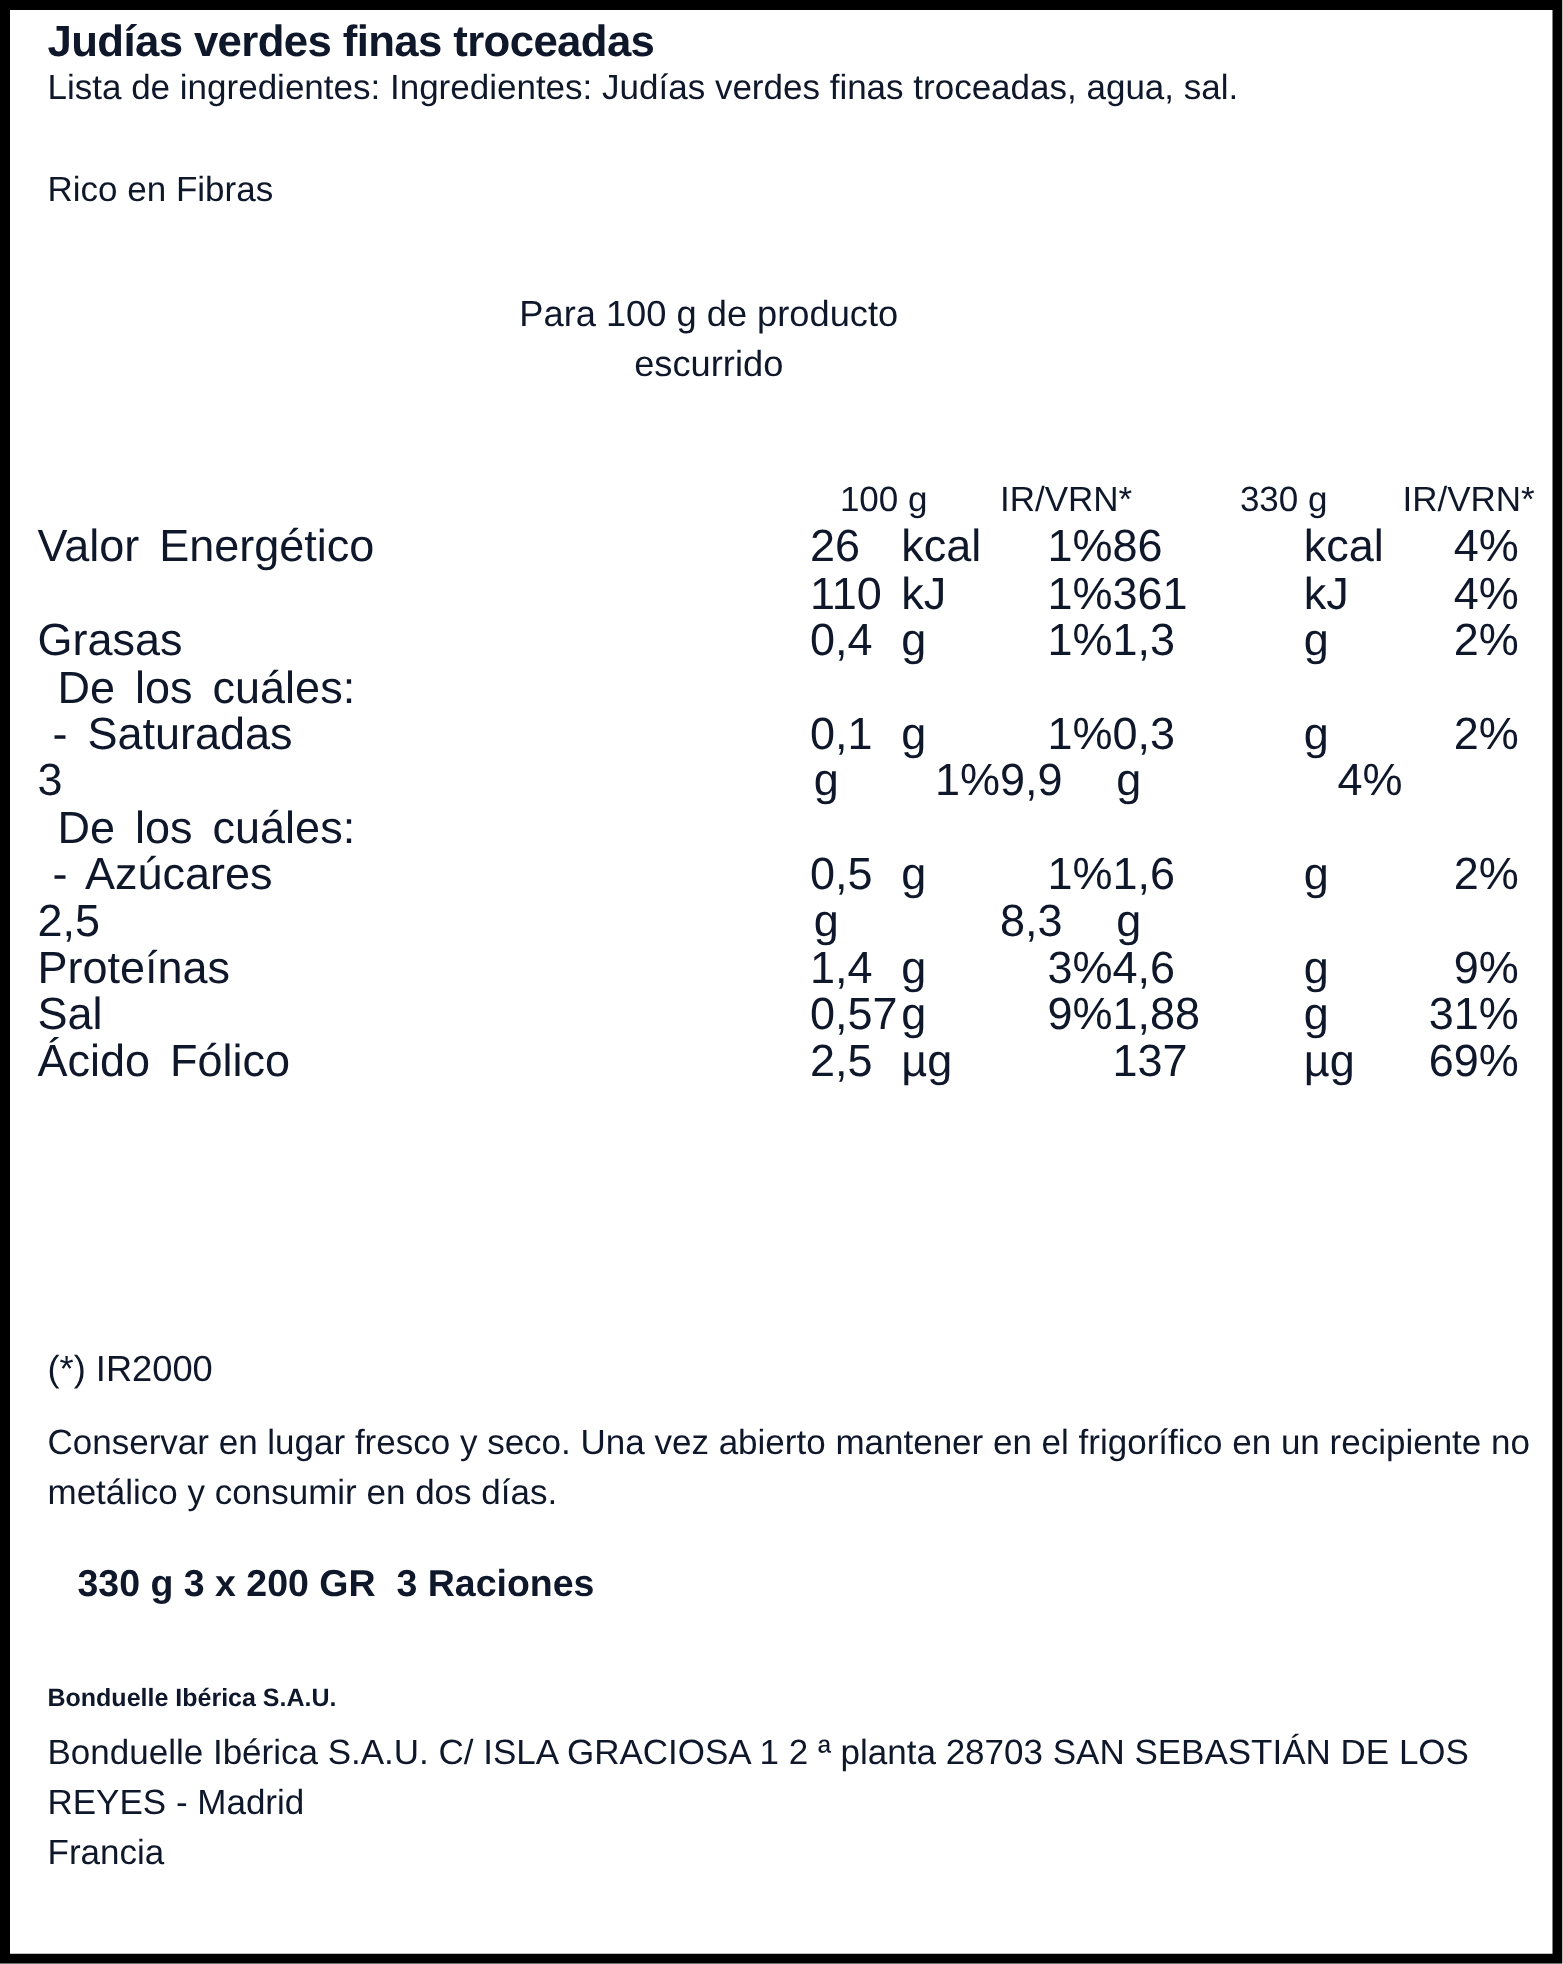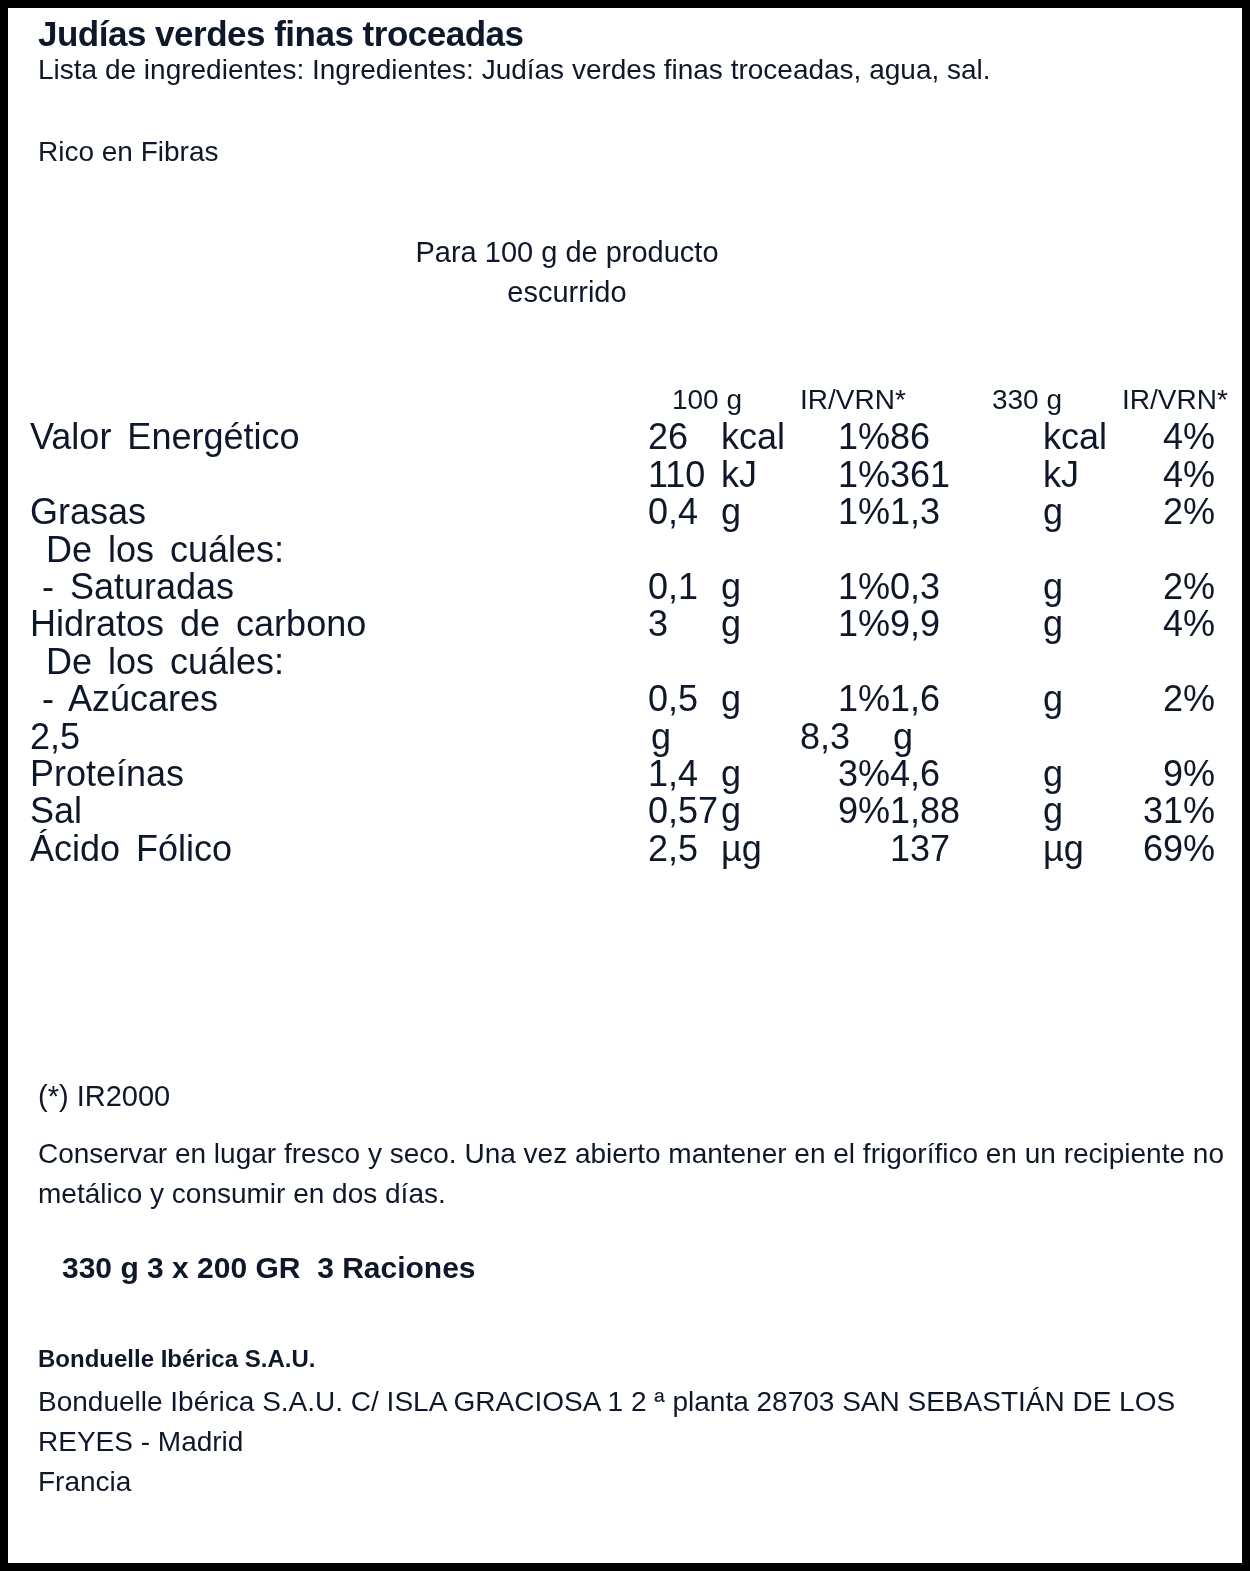--- a/index.html
+++ b/index.html
@@ -65,21 +65,21 @@
     font-size: 28px; line-height: 40px;
   }
   .pack {
     position: absolute; left: 30px; top: 1240px;
     font-size: 30px; font-weight: bold; line-height: 40px;
     white-space: pre-wrap;
     margin-left: 24px;
   }
   .mfg-name {
     position: absolute; left: 30px; top: 1332px;
-    font-size: 24px; font-weight: bold; line-height: 38px;
+    font-size: 20px; font-weight: bold; line-height: 38px;
   }
   .mfg-address {
     position: absolute; left: 30px; top: 1374px; width: 1205px;
     font-size: 28px; line-height: 40px;
   }
   .mfg-country {
     position: absolute; left: 30px; top: 1454px;
     font-size: 28px; line-height: 40px;
   }
 </style>
@@ -147,21 +147,20 @@
         <div class="nrow">
           <div class="lbl ind2">- Saturadas</div>
           <div class="c-num">0,1</div>
           <div class="c-unit">g</div>
           <div class="c-pct">1%</div>
           <div class="c-num">0,3</div>
           <div class="c-unit">g</div>
           <div class="c-pct">2%</div>
         </div>
         <div class="nrow">
-          <div class="lbl">Hidratos de carbono</div>
           <div class="c-num">3</div>
           <div class="c-unit">g</div>
           <div class="c-pct">1%</div>
           <div class="c-num">9,9</div>
           <div class="c-unit">g</div>
           <div class="c-pct">4%</div>
         </div>
         <div class="nrow">
           <div class="lbl ind1">De los cuáles:</div>
           <div class="c-num"></div>

